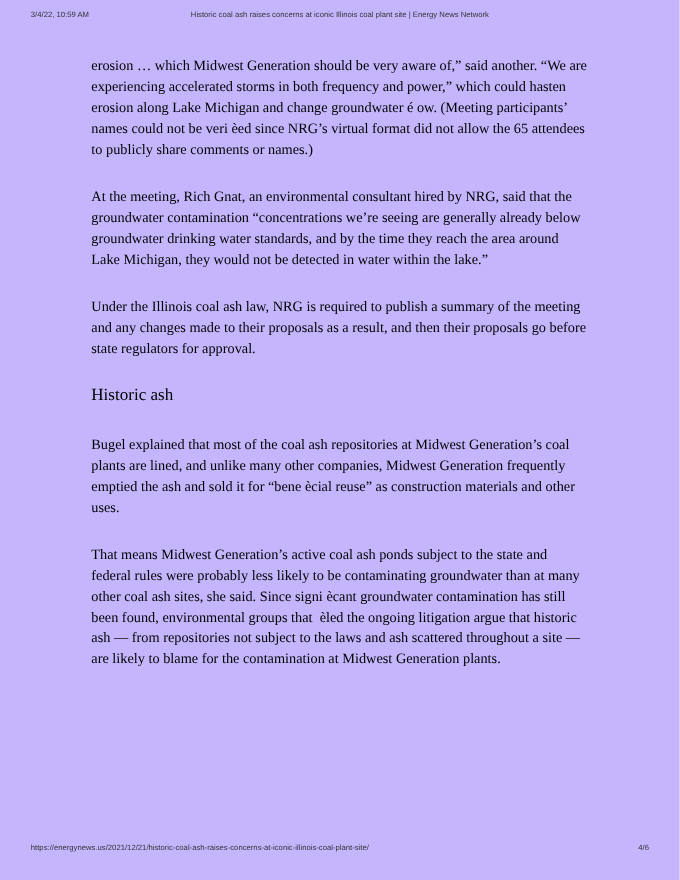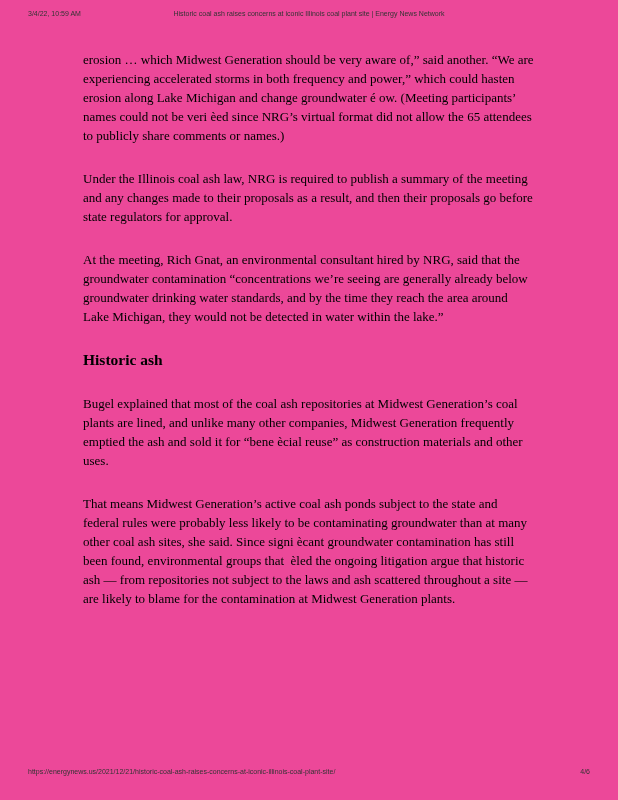--- a/index.html
+++ b/index.html
@@ -4,21 +4,21 @@
 <style>
   html, body {
     margin: 0;
     padding: 0;
     background: #ffffff;
   }
   .page {
     position: relative;
     width: 618px;
     height: 800px;
-    background: #ec4899;
+    background: #c4b5fd;
     overflow: hidden;
     font-family: "Liberation Serif", serif;
     color: #000000;
   }
   .print-header {
     position: absolute;
     top: 10px;
     left: 28px;
     right: 28px;
     height: 12px;
@@ -50,21 +50,21 @@
     text-align: left;
   }
   .content p {
     margin: 0 0 24px 0;
     white-space: pre-wrap;
   }
   .content h2 {
     font-size: 15.5px;
     line-height: 20px;
     margin: 6px 0 24px 0;
-    font-weight: bold;
+    font-weight: normal;
     font-family: "Liberation Serif", serif;
   }
   .print-footer {
     position: absolute;
     left: 28px;
     right: 28px;
     top: 768px;
     height: 12px;
     font-family: "Liberation Sans", sans-serif;
     font-size: 7px;
@@ -88,22 +88,22 @@
 
 <div class="page">
 
   <div class="print-header">
     <span class="datetime">3/4/22, 10:59 AM</span>
     <span class="doc-title">Historic coal ash raises concerns at iconic Illinois coal plant site | Energy News Network</span>
   </div>
 
   <div class="content">
     <p>erosion … which Midwest Generation should be very aware of,” said another. “We are experiencing accelerated storms in both frequency and power,” which could hasten erosion along Lake Michigan and change groundwater é ow. (Meeting participants’ names could not be veri èed since NRG’s virtual format did not allow the 65 attendees to publicly share comments or names.)</p>
+    <p>At the meeting, Rich Gnat, an environmental consultant hired by NRG, said that the groundwater contamination “concentrations we’re seeing are generally already below groundwater drinking water standards, and by the time they reach the area around Lake Michigan, they would not be detected in water within the lake.”</p>
     <p>Under the Illinois coal ash law, NRG is required to publish a summary of the meeting and any changes made to their proposals as a result, and then their proposals go before state regulators for approval.</p>
-    <p>At the meeting, Rich Gnat, an environmental consultant hired by NRG, said that the groundwater contamination “concentrations we’re seeing are generally already below groundwater drinking water standards, and by the time they reach the area around Lake Michigan, they would not be detected in water within the lake.”</p>
     <h2>Historic ash</h2>
     <p>Bugel explained that most of the coal ash repositories at Midwest Generation’s coal plants are lined, and unlike many other companies, Midwest Generation frequently emptied the ash and sold it for “bene ècial reuse” as construction materials and other uses.</p>
     <p>That means Midwest Generation’s active coal ash ponds subject to the state and federal rules were probably less likely to be contaminating groundwater than at many other coal ash sites, she said. Since signi ècant groundwater contamination has still been found, environmental groups that  èled the ongoing litigation argue that historic ash — from repositories not subject to the laws and ash scattered throughout a site — are likely to blame for the contamination at Midwest Generation plants.</p>
   </div>
 
   <div class="print-footer">
     <span class="url">https://energynews.us/2021/12/21/historic-coal-ash-raises-concerns-at-iconic-illinois-coal-plant-site/</span>
     <span class="page-num">4/6</span>
   </div>
 

